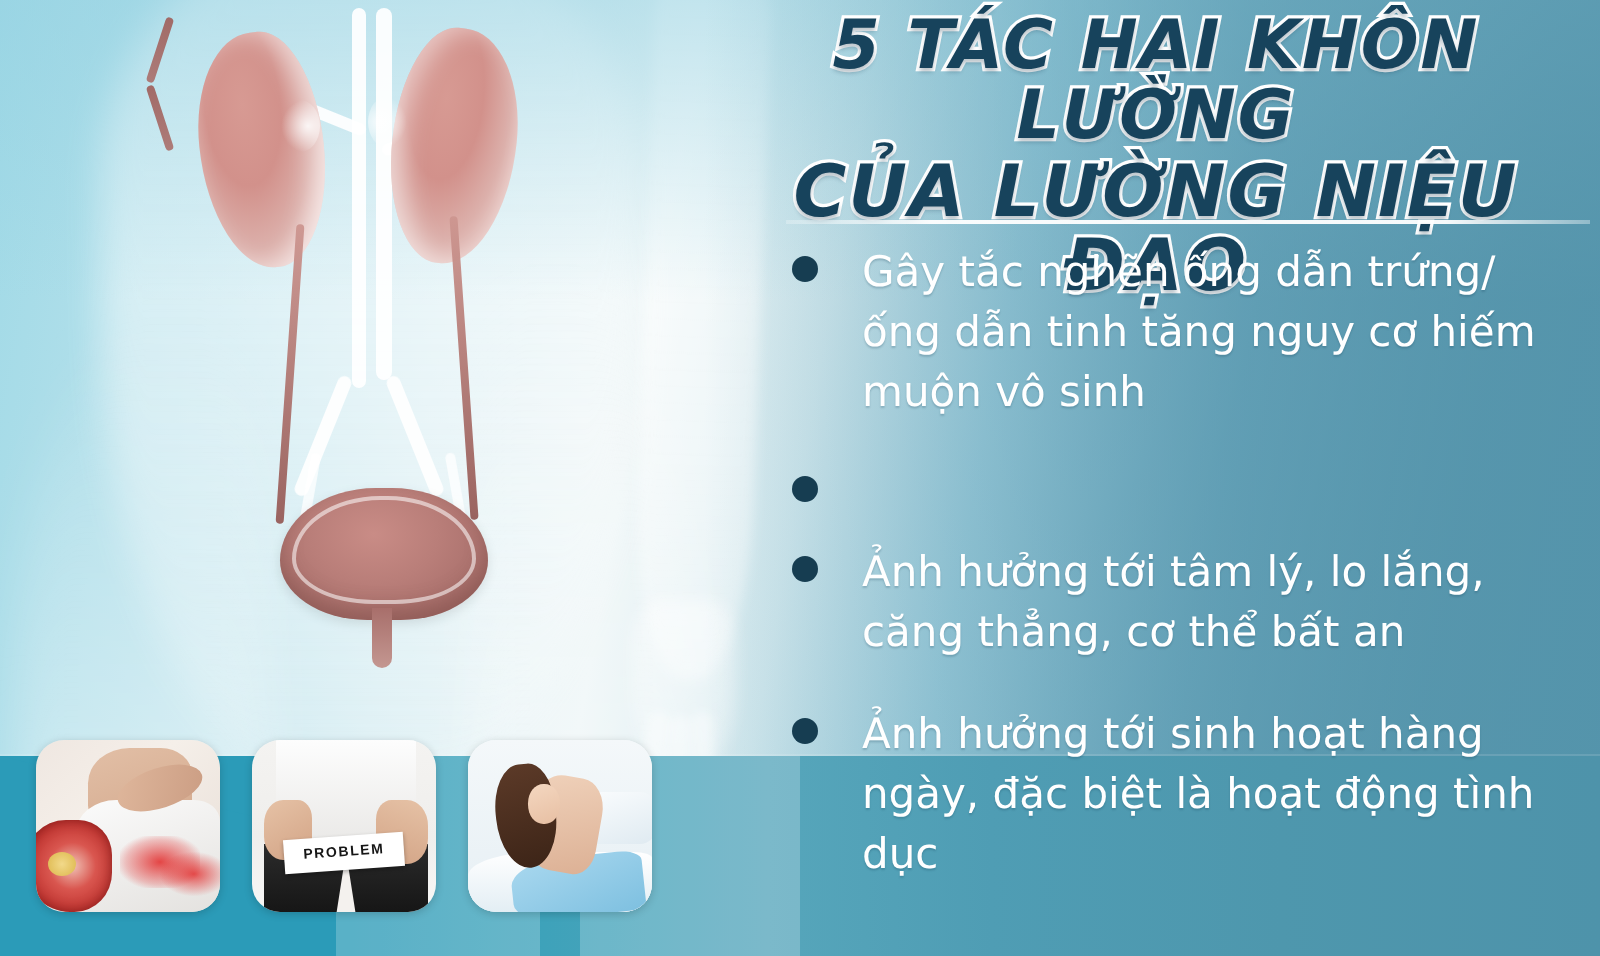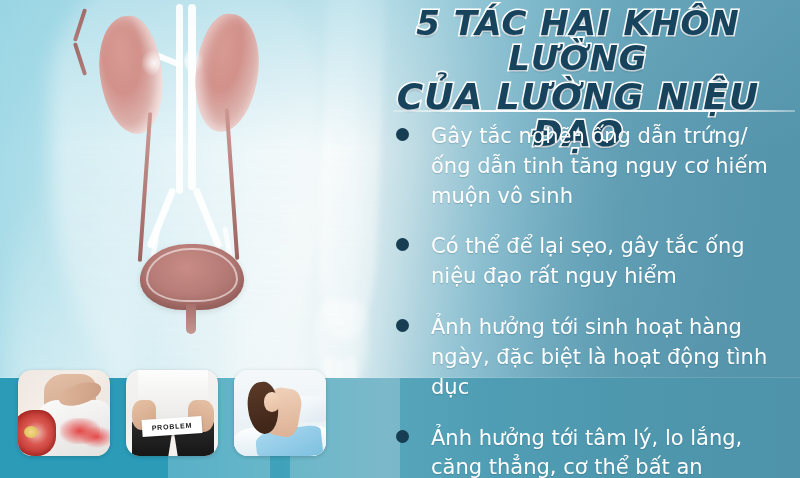--- a/index.html
+++ b/index.html
@@ -380,25 +380,24 @@
   </div>
   <div class="divider"></div>
 
   <div class="bullets">
     <div class="bullet-item">
       <span class="bullet-dot"></span>
       <span class="bullet-text">Gây tắc nghẽn ống dẫn trứng/ống dẫn tinh tăng nguy cơ hiếm muộn vô sinh</span>
     </div>
     <div class="bullet-item">
       <span class="bullet-dot"></span>
-      <span class="bullet-text">Có thể để lại sẹo, gây tắc ống niệu đạo rất nguy hiểm</span>
+    </div>
+    <div class="bullet-item">
+      <span class="bullet-dot"></span>
+      <span class="bullet-text">Ảnh hưởng tới tâm lý, lo lắng, căng thẳng, cơ thể bất an</span>
     </div>
     <div class="bullet-item">
       <span class="bullet-dot"></span>
       <span class="bullet-text">Ảnh hưởng tới sinh hoạt hàng ngày, đặc biệt là hoạt động tình dục</span>
     </div>
-    <div class="bullet-item">
-      <span class="bullet-dot"></span>
-      <span class="bullet-text">Ảnh hưởng tới tâm lý, lo lắng, căng thẳng, cơ thể bất an</span>
-    </div>
   </div>
 
 </div>
 
 </body></html>

